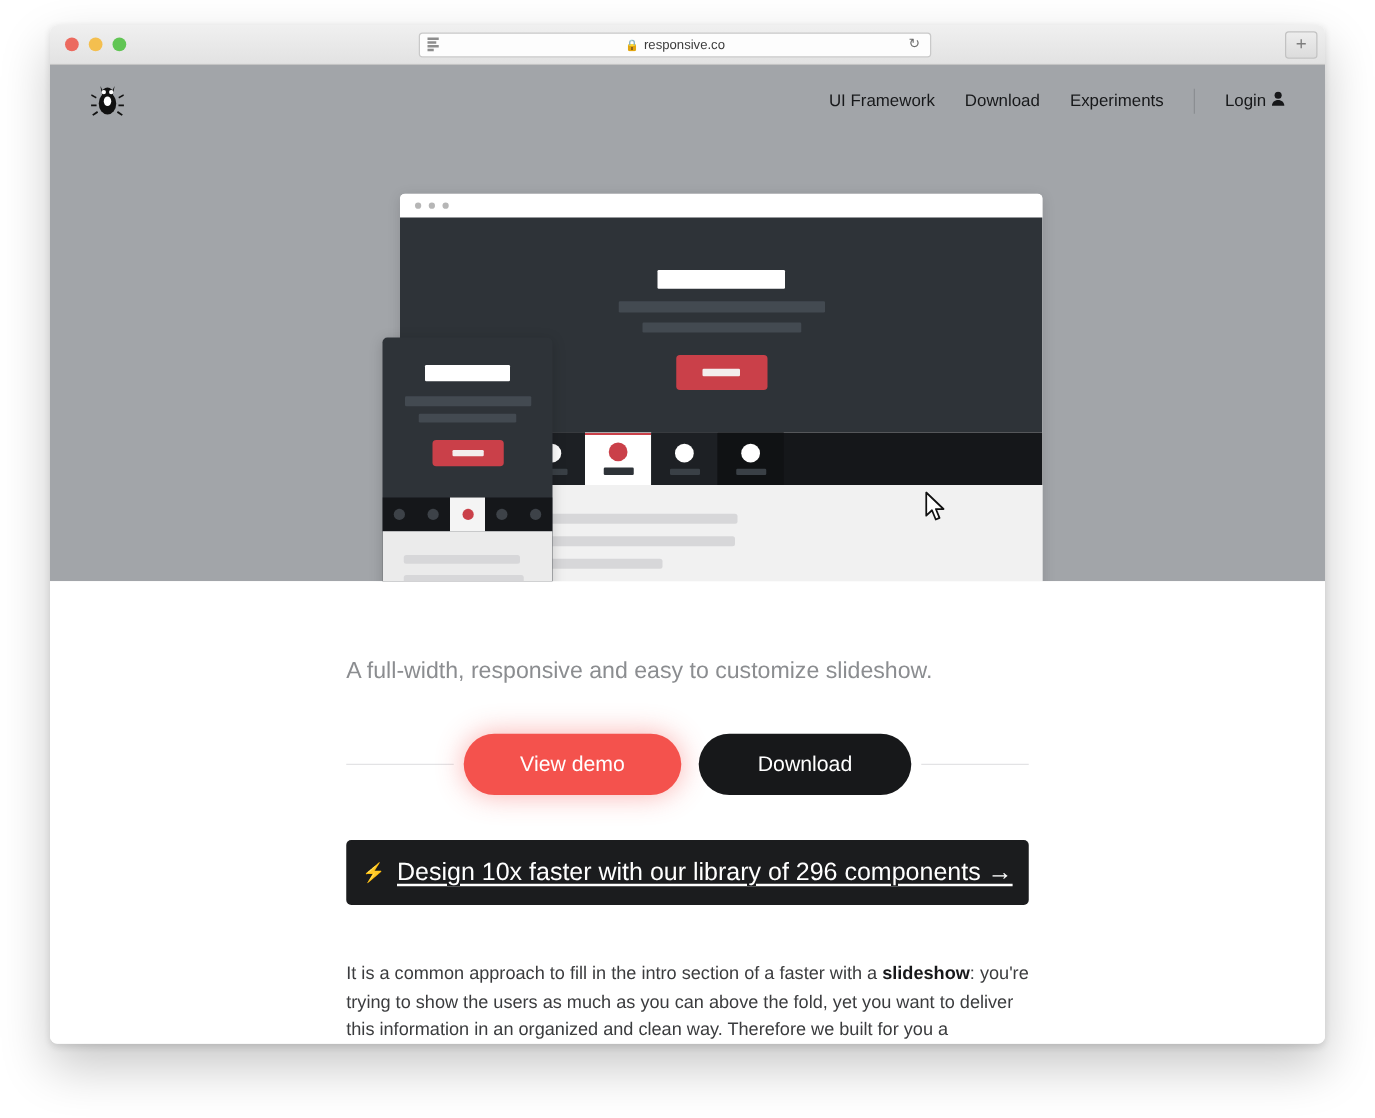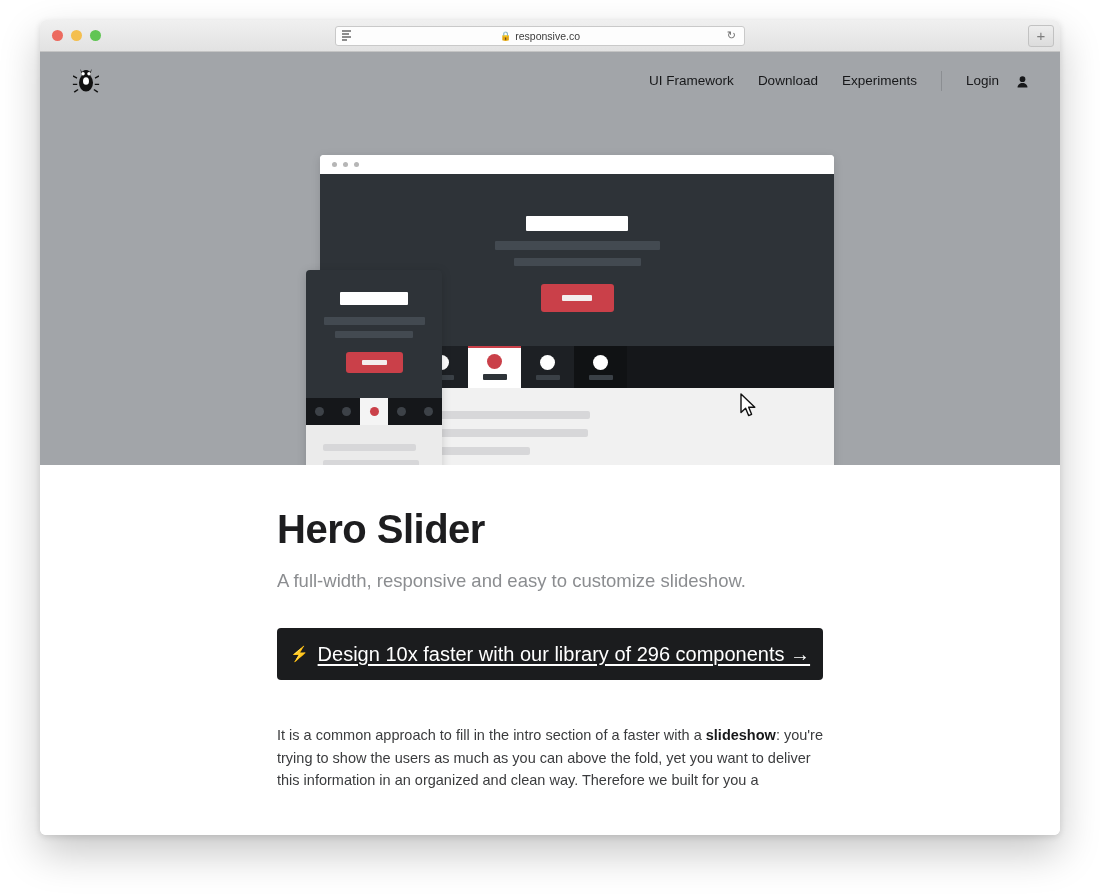--- a/index.html
+++ b/index.html
@@ -123,21 +123,21 @@
   .logo-mark { width: 28px; height: 28px; color: #111; }
   .nav-links {
     margin-left: auto;
     display: flex;
     align-items: center;
     gap: 24px;
     font-size: 13.5px;
     color: #17181a;
   }
   .nav-divider { width: 1px; height: 20px; background: #8b8e92; }
-  .login-group { display: flex; align-items: flex-end; gap: 18px; }
+  .login-group { display: flex; align-items: flex-start; gap: 4px; }
   .user-glyph { width: 11px; height: 12px; color: #17181a; }
 
   
   .illustration { position: absolute; left: 0; top: 0; width: 100%; height: 100%; }
 
   .mock-desktop {
     position: absolute;
     left: 280px;
     top: 103px;
     width: 514px;
@@ -486,23 +486,28 @@
         <span class="cursor-arrow">
           <svg width="18" height="25" viewBox="0 0 18 25">
             <path d="M1 1 L1 19.5 L5.6 15.2 L8.6 22.6 L11.6 21.3 L8.7 14.2 L14.8 14.2 Z" fill="#ffffff" stroke="#111111" stroke-width="1.4" stroke-linejoin="round"></path>
           </svg>
         </span>
       </div>
     </div>
 
     <div class="content">
       <div class="content-inner">
-        <h1 class="page-title">Hero Slider</h1>
         <p class="page-subtitle">A full-width, responsive and easy to customize slideshow.</p>
 
+        <div class="btn-row">
+          <span class="rule"></span>
+          <button class="btn btn-demo">View demo</button>
+          <button class="btn btn-download">Download</button>
+          <span class="rule"></span>
+        </div>
 
         <div class="promo-banner">
           <span class="bolt-glyph">⚡</span>
           <span class="promo-text">Design 10x faster with our library of 296 components →</span>
         </div>
 
         <p class="body-copy">
           <span>It is a common approach to fill in the intro section of a faster with a </span><b>slideshow</b><span>: you're trying to show the users as much as you can above the fold, yet you want to deliver this information in an organized and clean way.  Therefore we built for you a </span>
         </p>
       </div>

